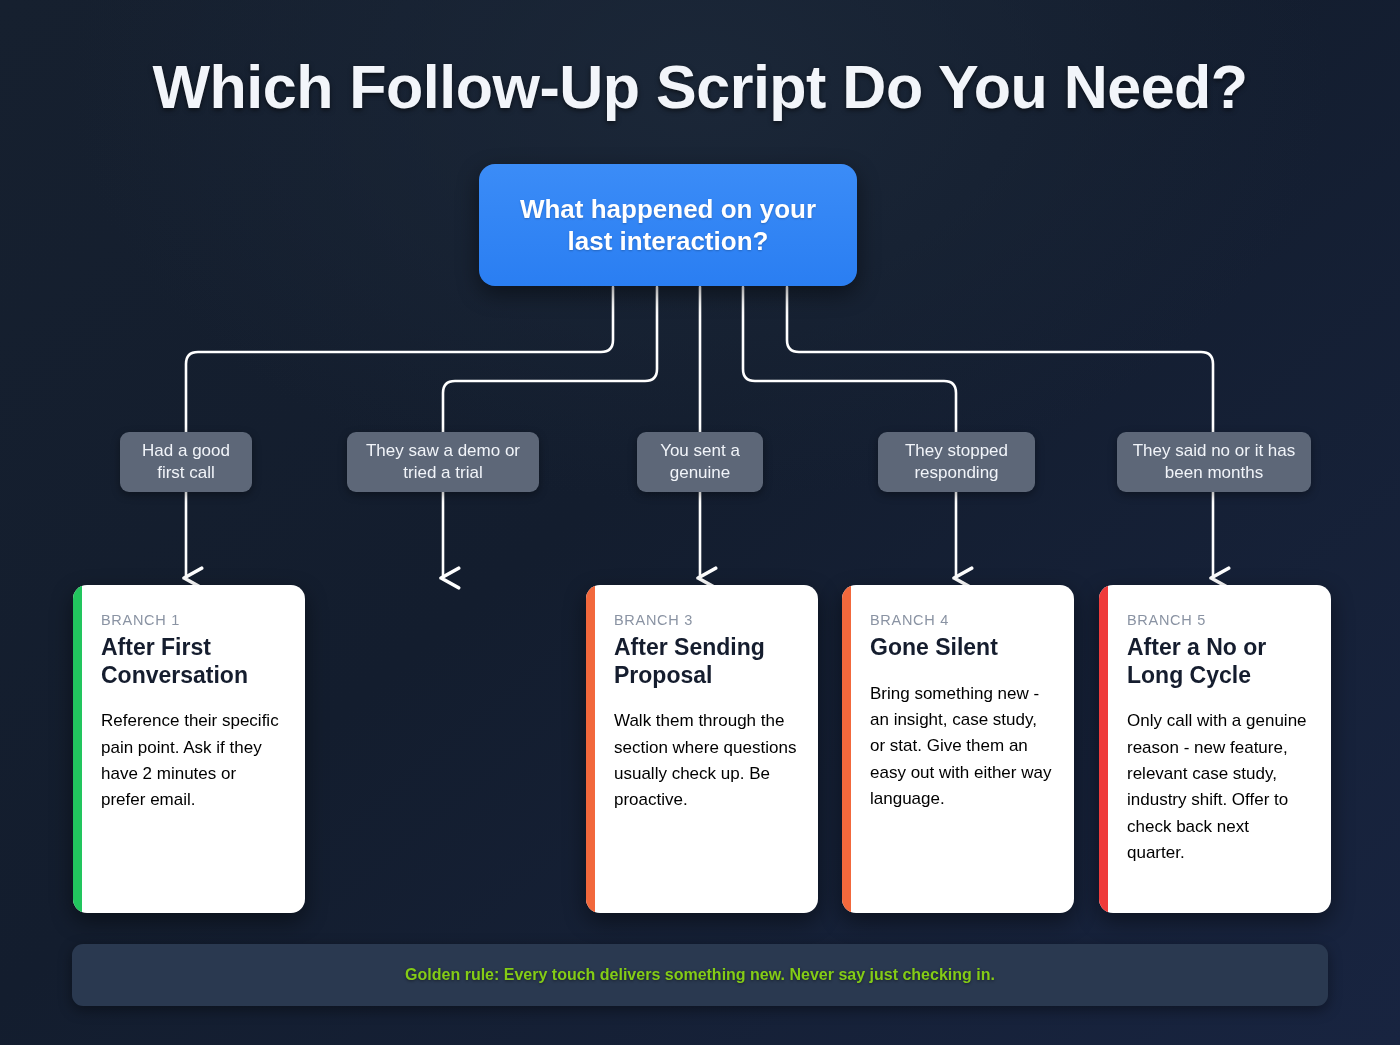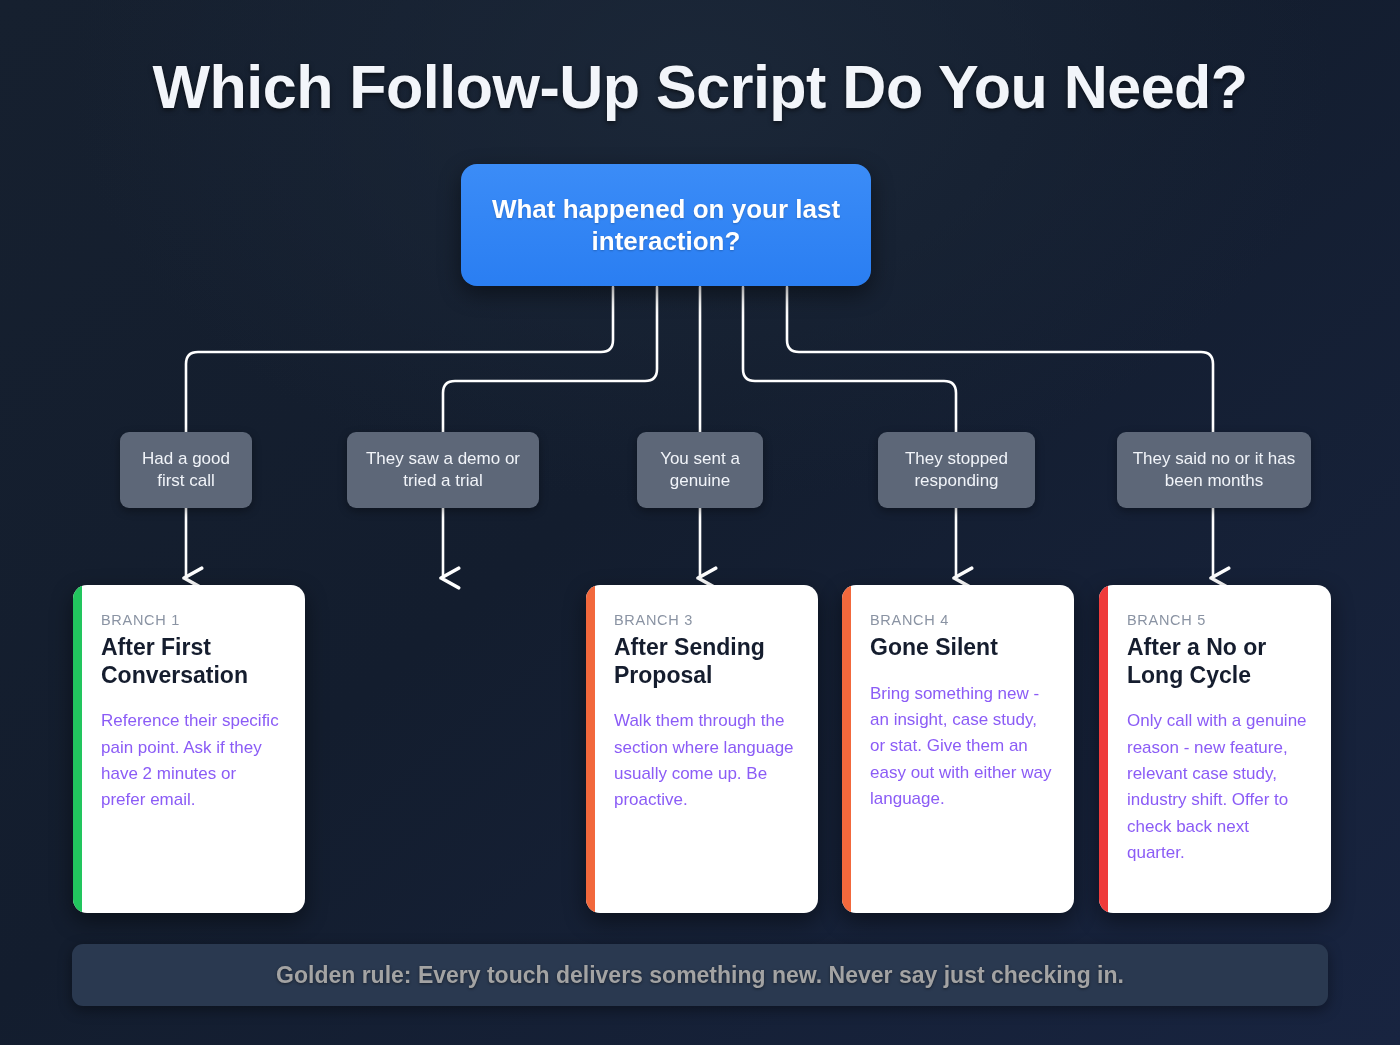--- a/index.html
+++ b/index.html
@@ -22,36 +22,36 @@
     font-size:61px; font-weight:bold; color:#f2f5fa;
     letter-spacing:-0.5px;
     text-shadow:0 2px 5px rgba(0,0,0,.55);
   }
 
   
   #wires { position:absolute; left:0; top:0; width:1400px; height:1045px; }
 
   
   #decision {
-    position:absolute; left:461px; top:164px; width:410px; height:122px;
+    position:absolute; left:479px; top:164px; width:378px; height:122px;
     background:linear-gradient(180deg,#3b8cf7 0%,#2a7ef2 100%);
     border-radius:16px;
     box-shadow:0 8px 22px rgba(0,0,0,.45);
     display:flex; align-items:center; justify-content:center;
     text-align:center;
   }
   #decision .dtext {
     font-size:26px; font-weight:bold; color:#ffffff; line-height:1.25;
     padding:0 26px;
     text-shadow:0 1px 2px rgba(0,0,0,.22);
   }
 
   
   .pill {
-    position:absolute; top:432px; height:76px;
+    position:absolute; top:432px; height:60px;
     background:#5d6778;
     border-radius:9px;
     display:flex; align-items:center; justify-content:center;
     text-align:center;
     color:#f1f4f9; font-size:17px; line-height:1.3;
     box-shadow:0 3px 9px rgba(0,0,0,.35);
     padding:0 12px;
   }
 
   
@@ -67,33 +67,33 @@
   .card .body { flex:1; padding:27px 20px 8px 19px; }
   .card .kicker {
     font-size:14.5px; color:#8a93a3; letter-spacing:.7px; font-weight:normal;
     margin-bottom:6px;
   }
   .card .ctitle {
     font-size:23px; font-weight:bold; color:#151d2e; line-height:1.2;
     margin-bottom:19px;
   }
   .card .cdesc {
-    font-size:17px; color:#8b5cf6; line-height:1.55;
+    font-size:17px; color:#000000; line-height:1.55;
   }
 
   
   #footer {
     position:absolute; left:72px; top:944px; width:1256px; height:62px;
     background:#2a3950;
     border-radius:11px;
     display:flex; align-items:center; justify-content:center;
     box-shadow:0 4px 14px rgba(0,0,0,.4);
   }
   #footer .ftext {
-    font-size:23px; font-weight:bold; color:#a3a3a3;
+    font-size:16px; font-weight:bold; color:#84cc16;
     text-shadow:0 1px 3px rgba(0,0,0,.45);
   }
 </style>
 </head>
 <body>
 
 <div id="stage">
 
   <div id="title">Which Follow-Up Script Do You Need?</div>
 
@@ -151,21 +151,21 @@
       <div class="cdesc">Reference their specific pain point. Ask if they have 2 minutes or prefer email.</div>
     </div>
   </div>
 
 
   <div class="card" style="left:586px;">
     <div class="accent" style="background: rgb(242, 104, 60);"></div>
     <div class="body">
       <div class="kicker">BRANCH 3</div>
       <div class="ctitle">After Sending Proposal</div>
-      <div class="cdesc">Walk them through the section where language usually come up. Be proactive.</div>
+      <div class="cdesc">Walk them through the section where questions usually check up. Be proactive.</div>
     </div>
   </div>
 
   <div class="card" style="left:842px;">
     <div class="accent" style="background: rgb(242, 104, 60);"></div>
     <div class="body">
       <div class="kicker">BRANCH 4</div>
       <div class="ctitle">Gone Silent</div>
       <div class="cdesc">Bring something new - an insight, case study, or stat. Give them an easy out with either way language.</div>
     </div>

